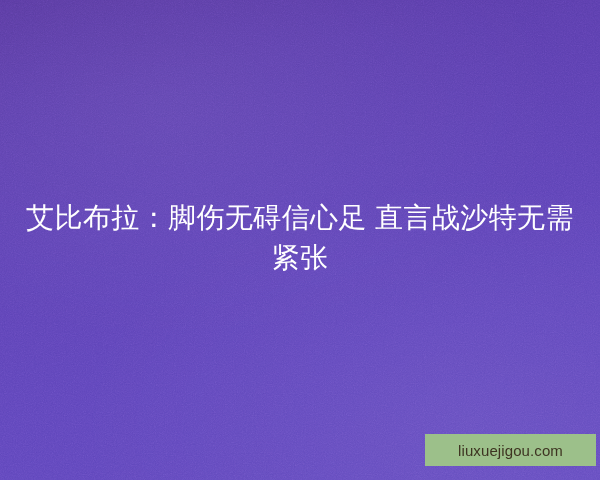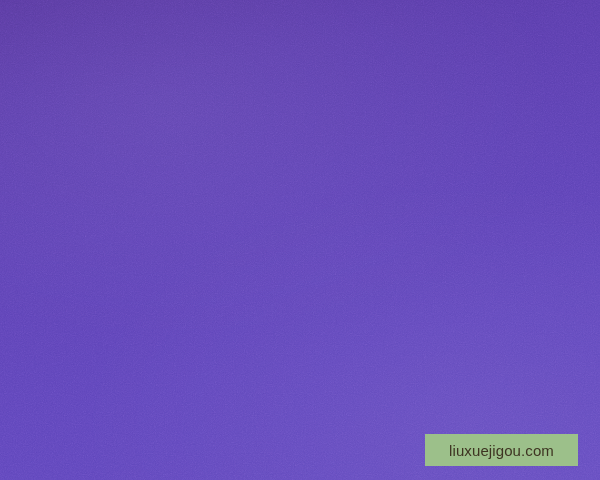--- a/index.html
+++ b/index.html
@@ -59,21 +59,21 @@
     letter-spacing: 0.4px;
     font-weight: 400;
     text-rendering: geometricPrecision;
     white-space: pre-wrap;
   }
 
   #watermark {
     position: absolute;
     left: 425px;
     top: 434px;
-    width: 153px;
+    width: 171px;
     height: 32px;
     background: #9cc08a;
     display: flex;
     align-items: center;
     justify-content: center;
   }
   #watermark-label {
     color: #3e3422;
     font-size: 15px;
     line-height: 15px;
@@ -92,18 +92,19 @@
       <feColorMatrix type="saturate" values="0.15" in="t" result="ts"></feColorMatrix>
       <feComponentTransfer in="ts">
         <feFuncA type="linear" slope="0.62" intercept="0"></feFuncA>
       </feComponentTransfer>
     </filter>
     <rect width="600" height="480" filter="url(#grainFilter)"></rect>
   </svg>
 
   <div id="vignette"></div>
 
+  <div id="title-block">艾比布拉：脚伤无碍信心足 直言战沙特无需紧张</div>
 
   <div id="watermark">
     <span id="watermark-label">liuxuejigou.com</span>
   </div>
 
 </div>
 
 </body></html>

